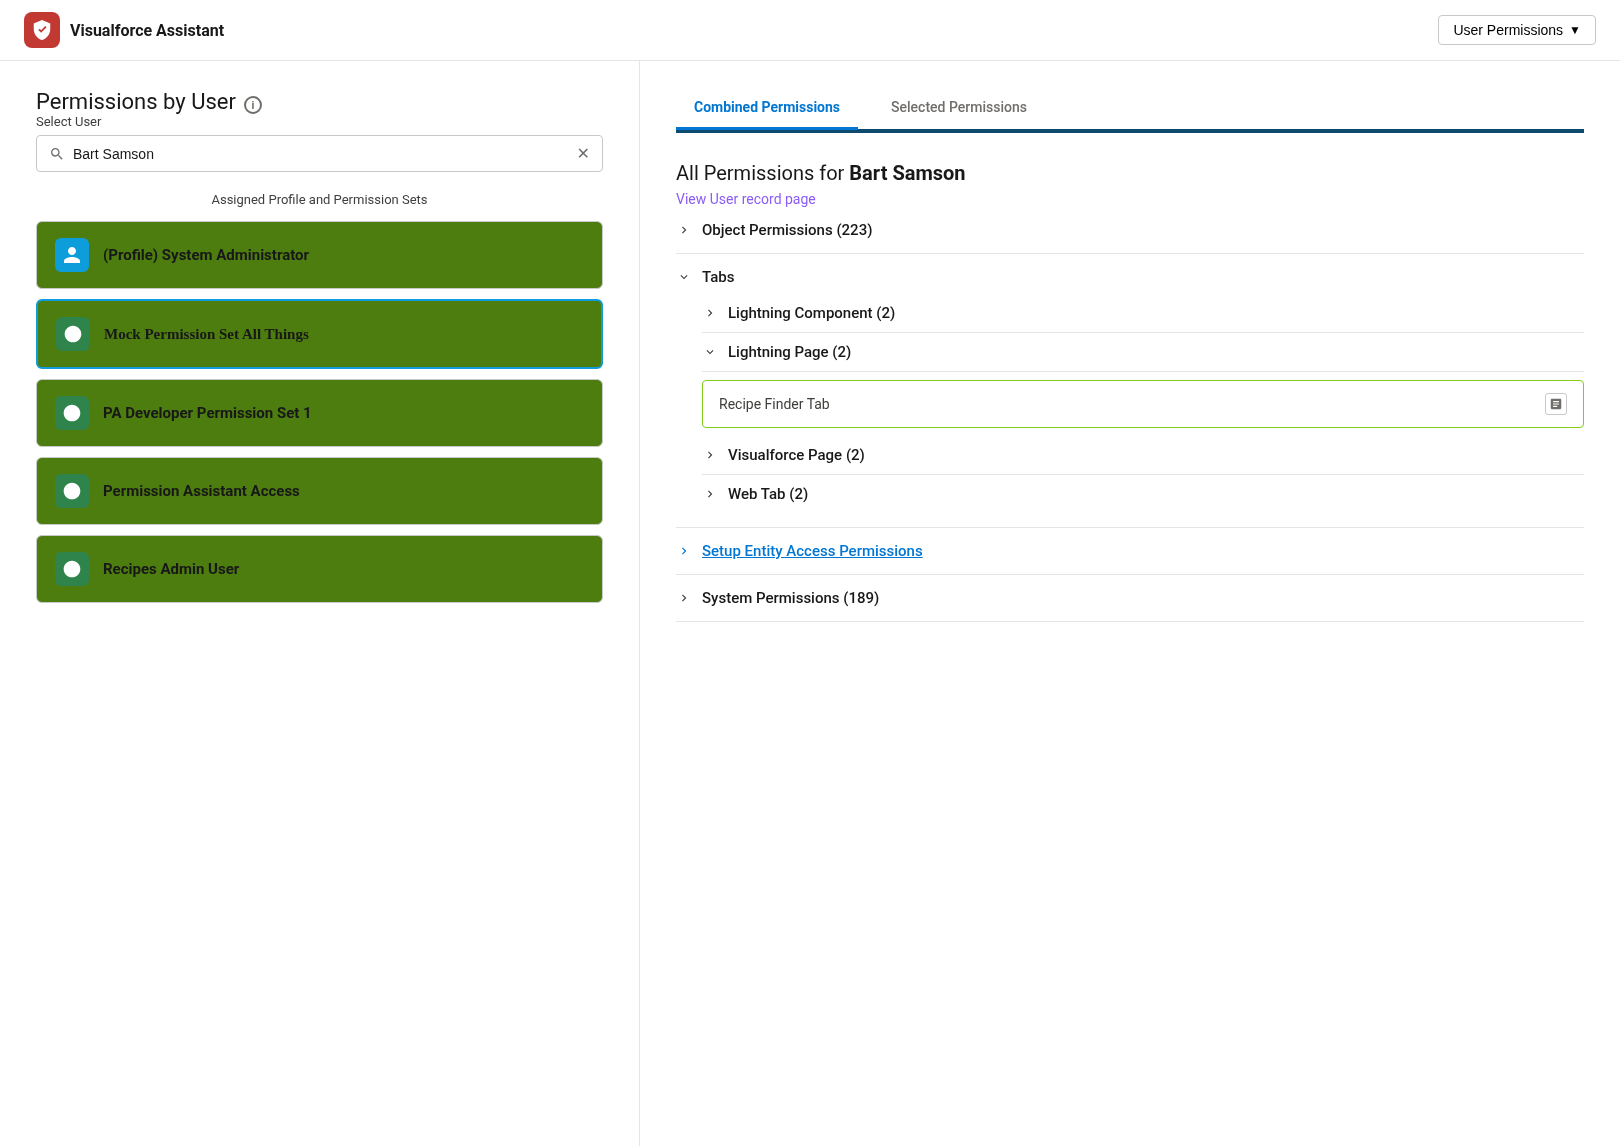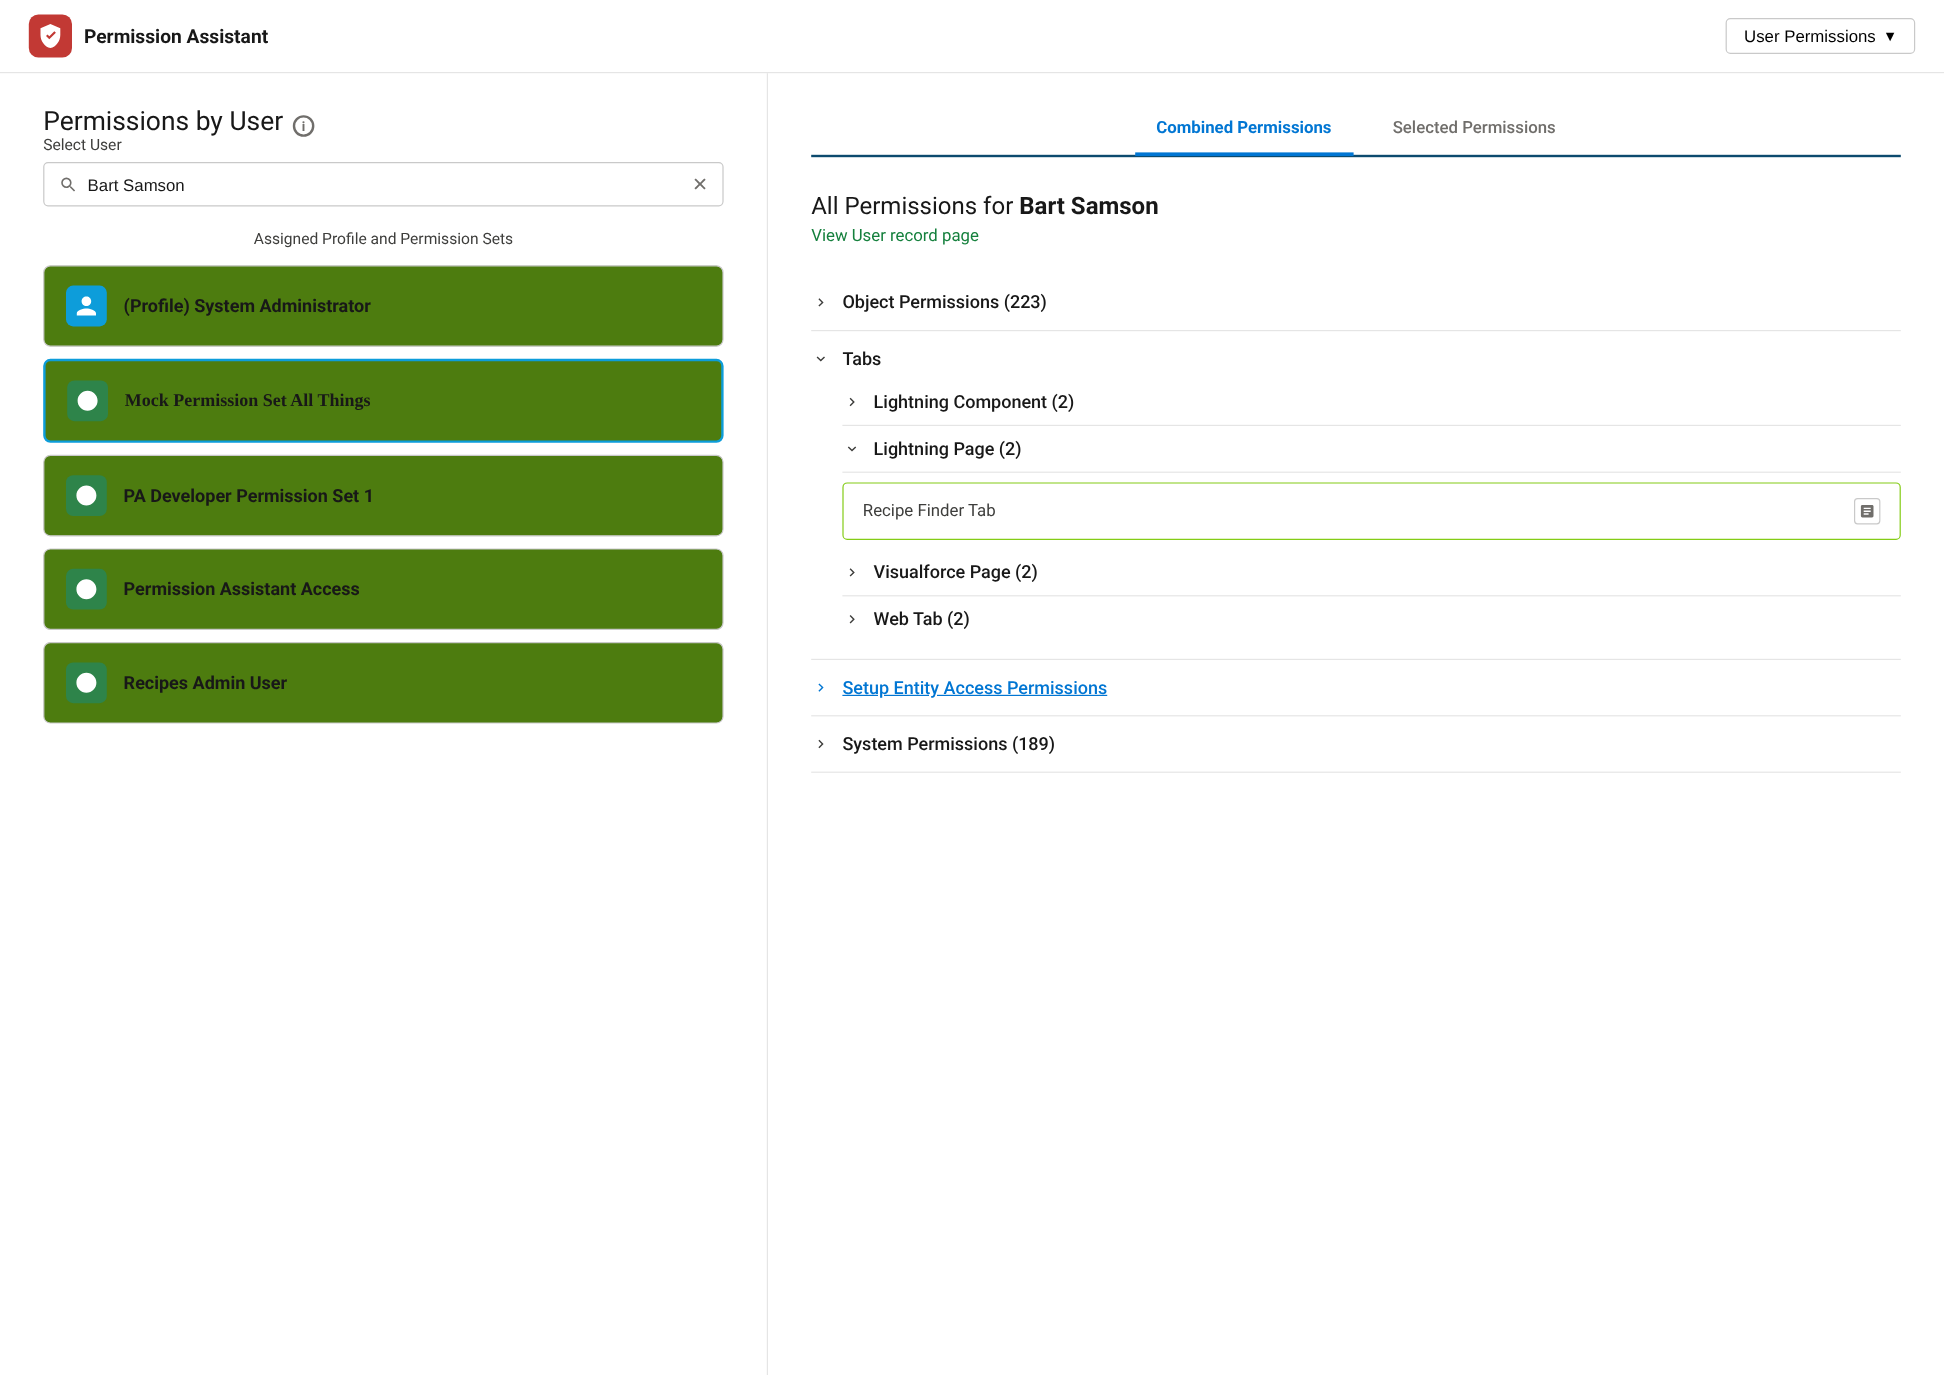--- a/index.html
+++ b/index.html
@@ -182,23 +182,22 @@
     
     .right-panel {
       flex: 1;
       padding: 28px 36px;
     }
 
     
     .tabs {
       display: flex;
       gap: 15px;
-      border-bottom: 2px solid #0c4a6e;
+      border-bottom: 4px solid #0c4a6e;
       margin-bottom: 28px;
-      justify-content: center;
     }
     .tab {
       padding: 10px 18px 12px;
       font-size: 14px;
       cursor: pointer;
       color: #706e6b;
       border-bottom: 3px solid transparent;
       margin-bottom: -1px;
       font-weight: 500;
     }
@@ -212,25 +211,24 @@
     .permissions-heading {
       font-size: 20px;
       font-weight: 400;
       color: #181818;
       margin-bottom: 6px;
     }
     .permissions-heading strong {
       font-weight: 700;
     }
     .view-user-link {
-      color: #15803d;
+      color: #8b5cf6;
       font-size: 14px;
       text-decoration: none;
       cursor: pointer;
-      margin-bottom: 24px;
       display: inline-block;
     }
 
     
     .accordion-section {
       border-bottom: 1px solid #e5e5e5;
       padding: 14px 0;
     }
     .accordion-header {
       display: flex;
@@ -304,21 +302,21 @@
 </head>
 <body>
 
 <div class="header">
   <div class="header-left">
     <div class="app-icon">
       <svg viewBox="0 0 24 24">
         <path d="M12 1L3 5v6c0 5.55 3.84 10.74 9 12 5.16-1.26 9-6.45 9-12V5l-9-4zm-1 14l-3-3 1.41-1.41L11 12.17l4.59-4.58L17 9l-6 6z"></path>
       </svg>
     </div>
-    <span class="app-title">Permission Assistant</span>
+    <span class="app-title">Visualforce Assistant</span>
   </div>
   <button class="header-dropdown">
     <span>User Permissions</span>
     <span style="font-size:12px;">▼</span>
   </button>
 </div>
 
 <div class="main-container">
 
   <div class="left-panel">

